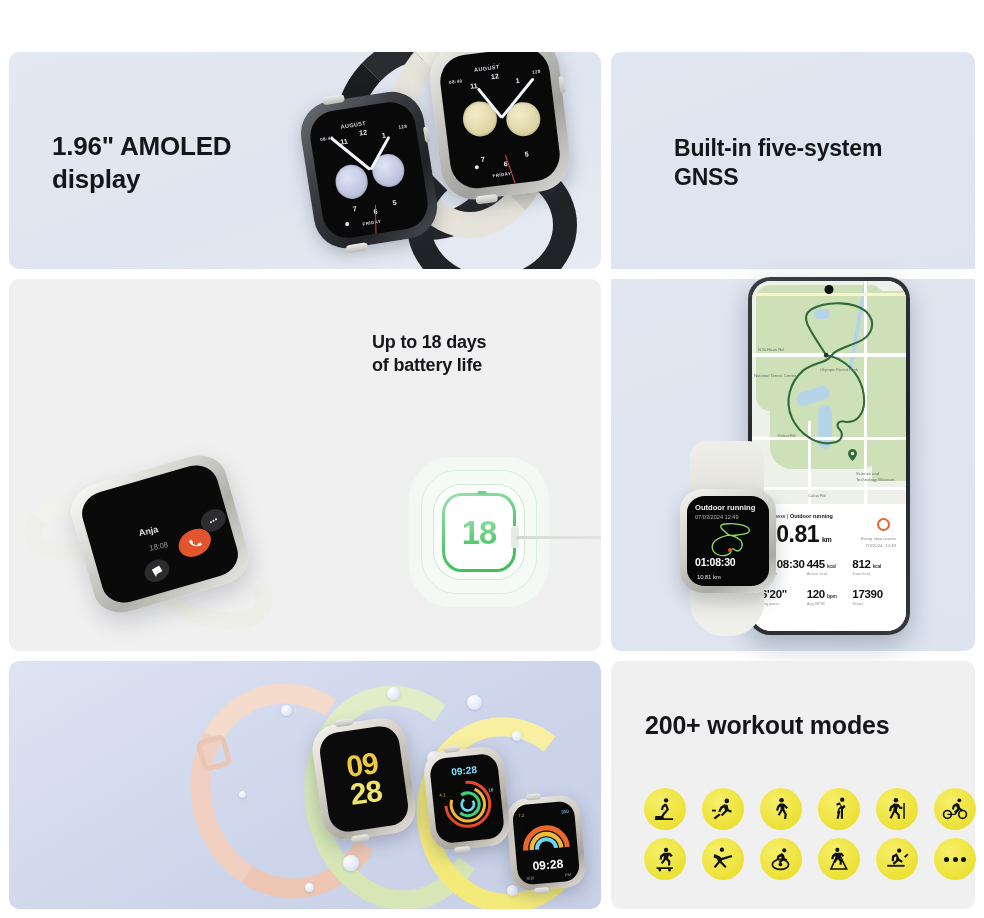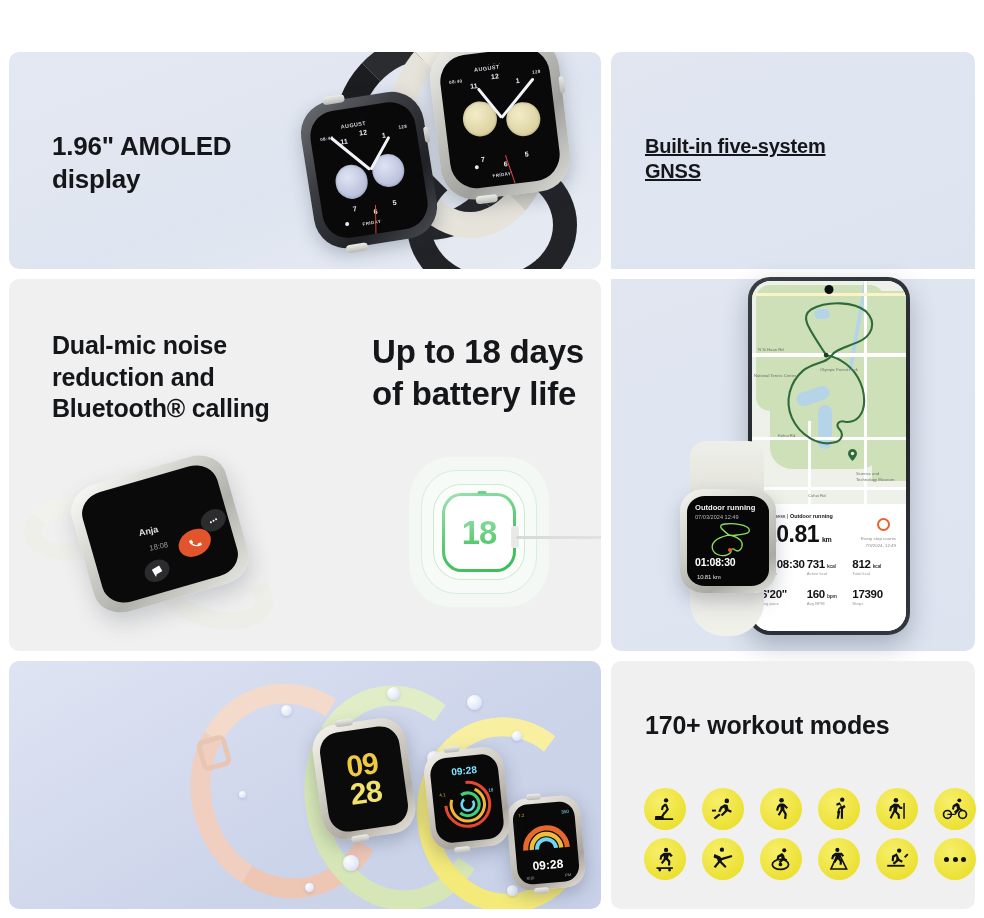--- a/index.html
+++ b/index.html
@@ -37,23 +37,23 @@
   #p-gnss2   { left: 611px; top: 279px; width: 364px; height: 372px; background: linear-gradient(160deg,#e1e6f1 0%,#dde4f0 100%); }
   #p-water   { left: 9px;   top: 661px; width: 592px; height: 248px; background: linear-gradient(150deg,#dfe4f3 0%,#ccd4ea 60%,#c9d1e8 100%); }
   #p-workout { left: 611px; top: 661px; width: 364px; height: 248px; background: #f0f0f0; }
 
   
   #p-gnss    { border-bottom-left-radius: 0; border-bottom-right-radius: 0; }
   #p-gnss2   { border-top-left-radius: 0; border-top-right-radius: 0; }
 
   
   #t-amoled  { left: 52px;  top: 130px; font-size: 26px; }
-  #t-gnss    { left: 645px; top: 134px; font-size: 20px; text-decoration: underline; }
+  #t-gnss    { left: 674px; top: 134px; font-size: 23px; }
   #t-audio   { left: 52px;  top: 330px; font-size: 25px; }
-  #t-battery { left: 372px; top: 331px; font-size: 33px; }
+  #t-battery { left: 372px; top: 331px; font-size: 18px; }
   #t-water   { left: 74px;  top: 763px; font-size: 25px; }
   #t-workout { left: 645px; top: 710px; font-size: 25px; }
 
   
   .watch { position: absolute; }
   .w-body {
     position: absolute; inset: 0;
     border-radius: 26%/22%;
     box-shadow: 0 6px 18px rgba(40,50,70,.28);
   }
@@ -371,23 +371,20 @@
       <div class="halo" id="halo2"></div>
       <div class="halo" id="halo1"></div>
       <div id="battcore">
         <div id="battnum">18</div>
       </div>
       <div id="battnub"></div>
       <div id="battport"></div>
       <div id="battwire"></div>
     </div>
   </div>
-  <div class="panel-title" id="t-audio">Dual-mic noise
-reduction and
-Bluetooth® calling</div>
   <div class="panel-title" id="t-battery">Up to 18 days
 of battery life</div>
 
   <div class="panel" id="p-gnss2"></div>
 
   <div id="phone">
     <div id="notch"></div>
     <div id="phone-screen">
 
       <div id="phone-map">
@@ -436,33 +433,33 @@
         <div id="pc-note">
           <div>Every step counts</div>
           <div>7/3/2024, 12:49</div>
         </div>
         <div class="pc-grid">
           <div class="pc-cell">
             <div class="v"><span>01:08:30</span><em></em></div>
             <div class="k">Duration</div>
           </div>
           <div class="pc-cell">
-            <div class="v"><span>731</span><em>kcal</em></div>
+            <div class="v"><span>445</span><em>kcal</em></div>
             <div class="k">Active kcal</div>
           </div>
           <div class="pc-cell">
             <div class="v"><span>812</span><em>kcal</em></div>
             <div class="k">Total kcal</div>
           </div>
           <div class="pc-cell">
             <div class="v"><span>6'20"</span><em></em></div>
             <div class="k">Avg pace</div>
           </div>
           <div class="pc-cell">
-            <div class="v"><span>160</span><em>bpm</em></div>
+            <div class="v"><span>120</span><em>bpm</em></div>
             <div class="k">Avg BPM</div>
           </div>
           <div class="pc-cell">
             <div class="v"><span>17390</span><em></em></div>
             <div class="k">Steps</div>
           </div>
         </div>
       </div>
     </div>
   </div>
@@ -551,21 +548,21 @@
           <span style="position:absolute; left:14%; bottom:5%; color:#a9a9a9; font-size:4px;">8/10</span>
           <span style="position:absolute; right:14%; bottom:5%; color:#a9a9a9; font-size:4px;">PM</span>
         </div>
         <div class="lug" style="left:28%; top:-4px; width:15px; height:6px;"></div>
         <div class="lug" style="left:28%; bottom:-4px; width:15px; height:6px;"></div>
       </div>
     </div>
   </div>
 
   <div class="panel" id="p-workout"></div>
-  <div class="panel-title" id="t-workout">170+ workout modes</div>
+  <div class="panel-title" id="t-workout">200+ workout modes</div>
 
   <div id="icon-grid">
 
     <div class="ico-wrap">
       <div class="ico">
         <svg viewBox="0 0 24 24">
           <circle cx="13" cy="4" r="2"></circle>
           <path d="M11.6 7.1 9 9.4l-.7 3.3 1.9.4.5-2.4 1.6-1.2 1.1 2.6-2.4 3.1 1.6 1.2 3-3.9-1.6-4.2-1-1.2z"></path>
           <path d="M3 18.5h5.5l2.5-4 1.6 1.2-2.1 3.4.6 1.4h8.4v1.6H2.6z"></path>
         </svg>

